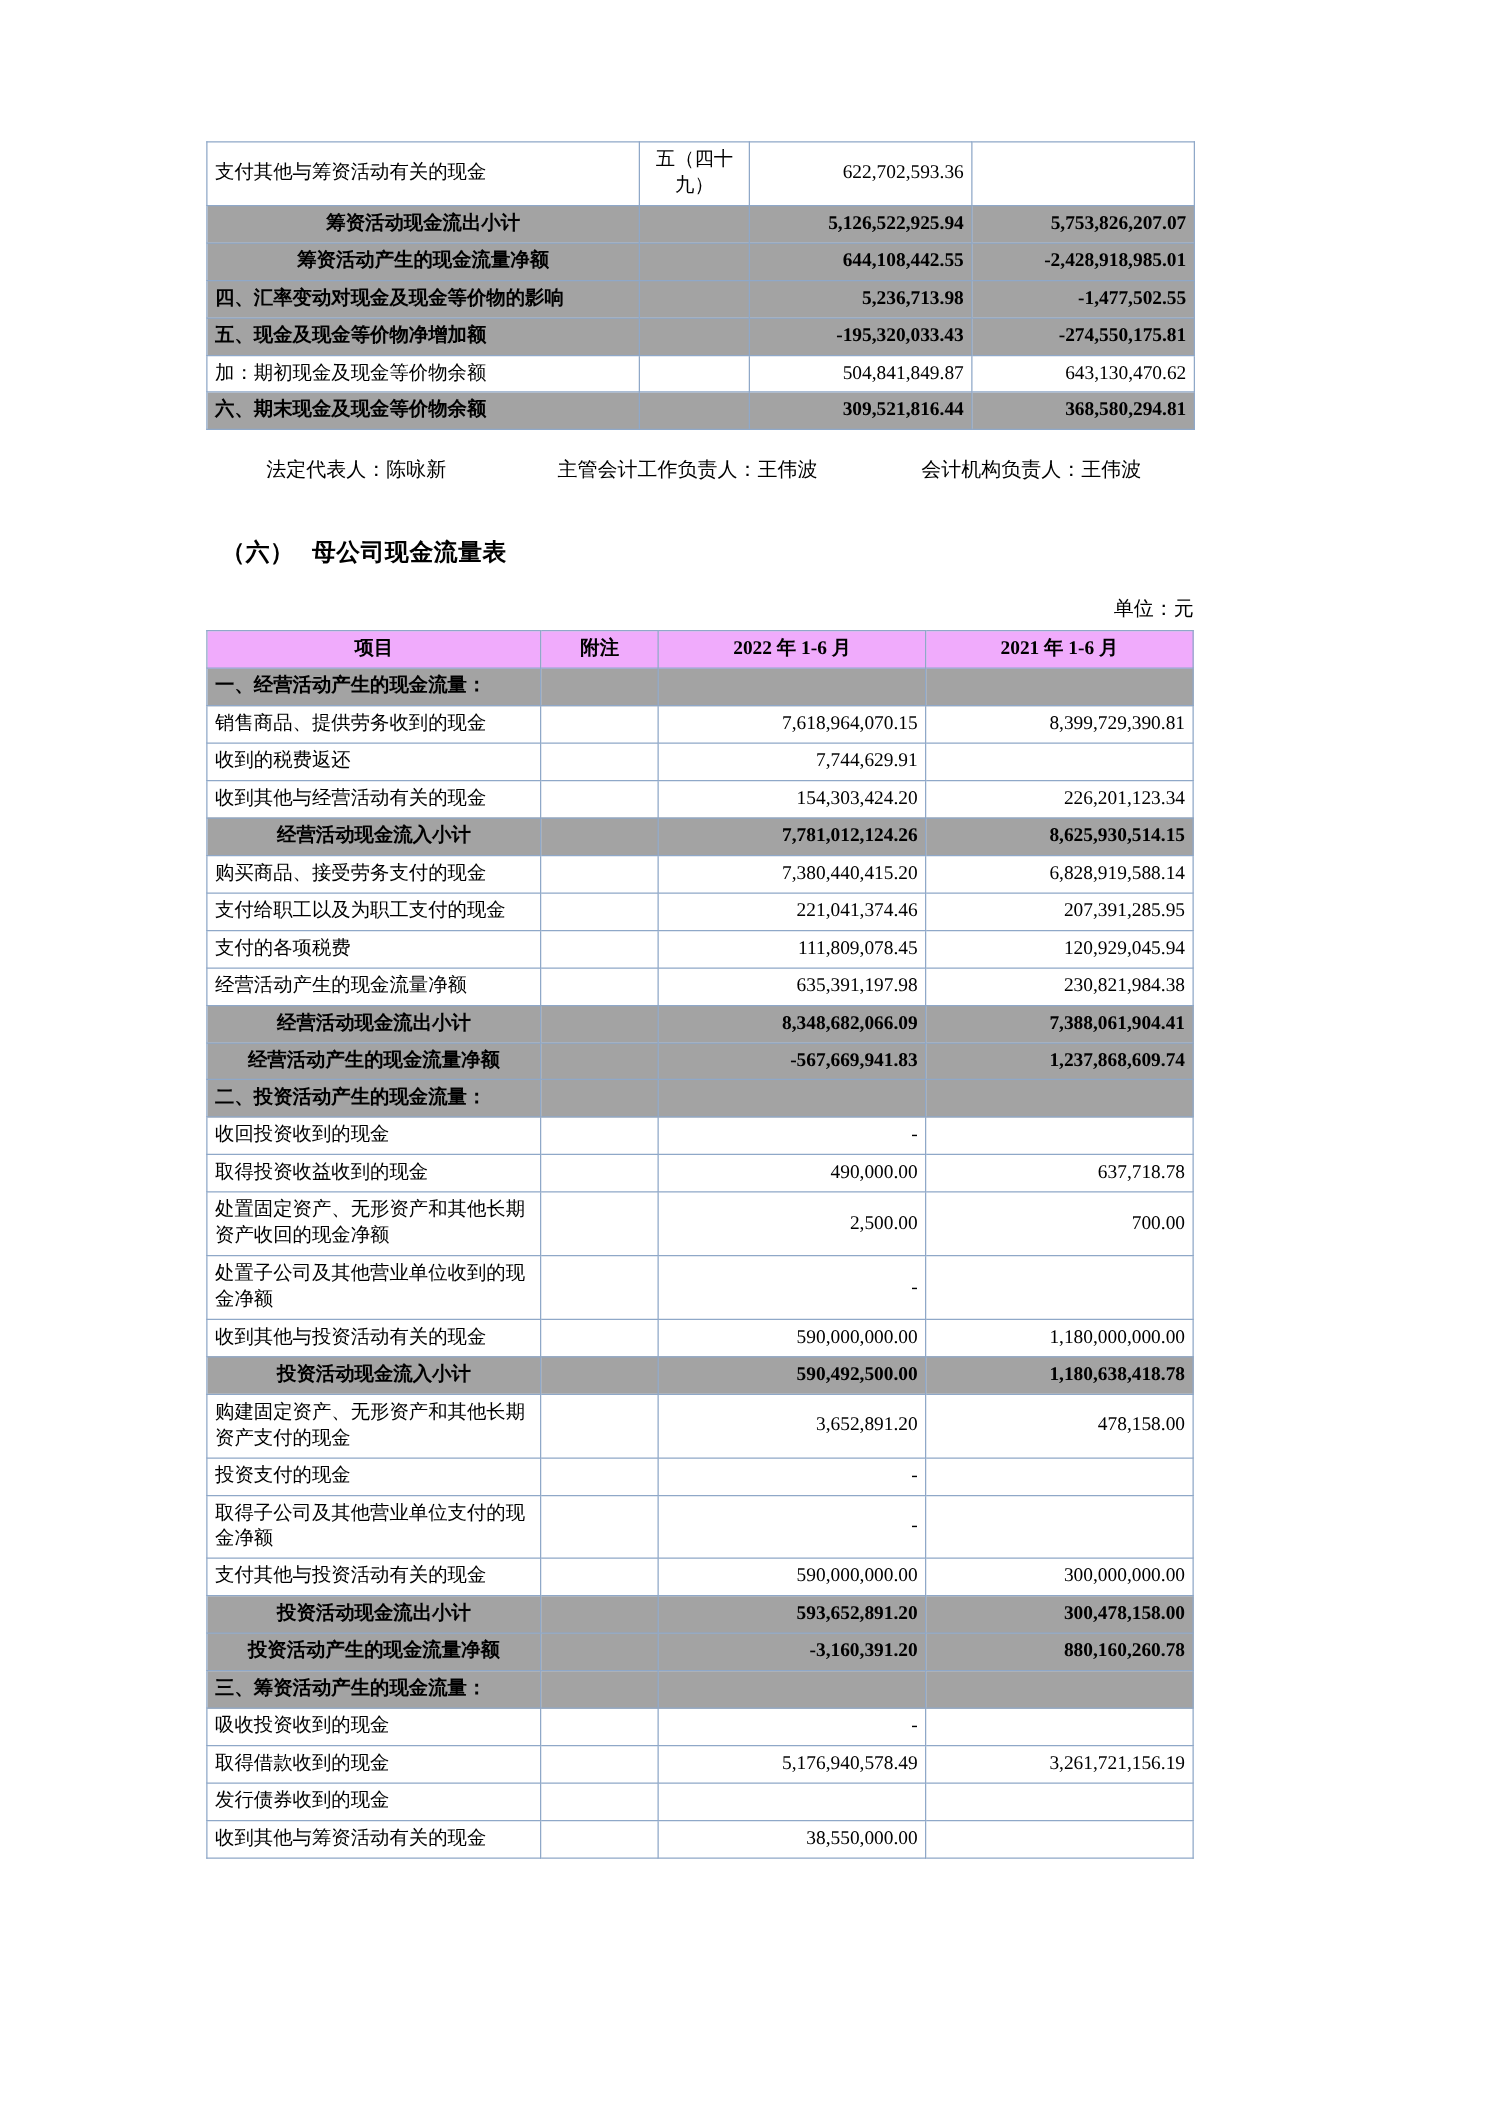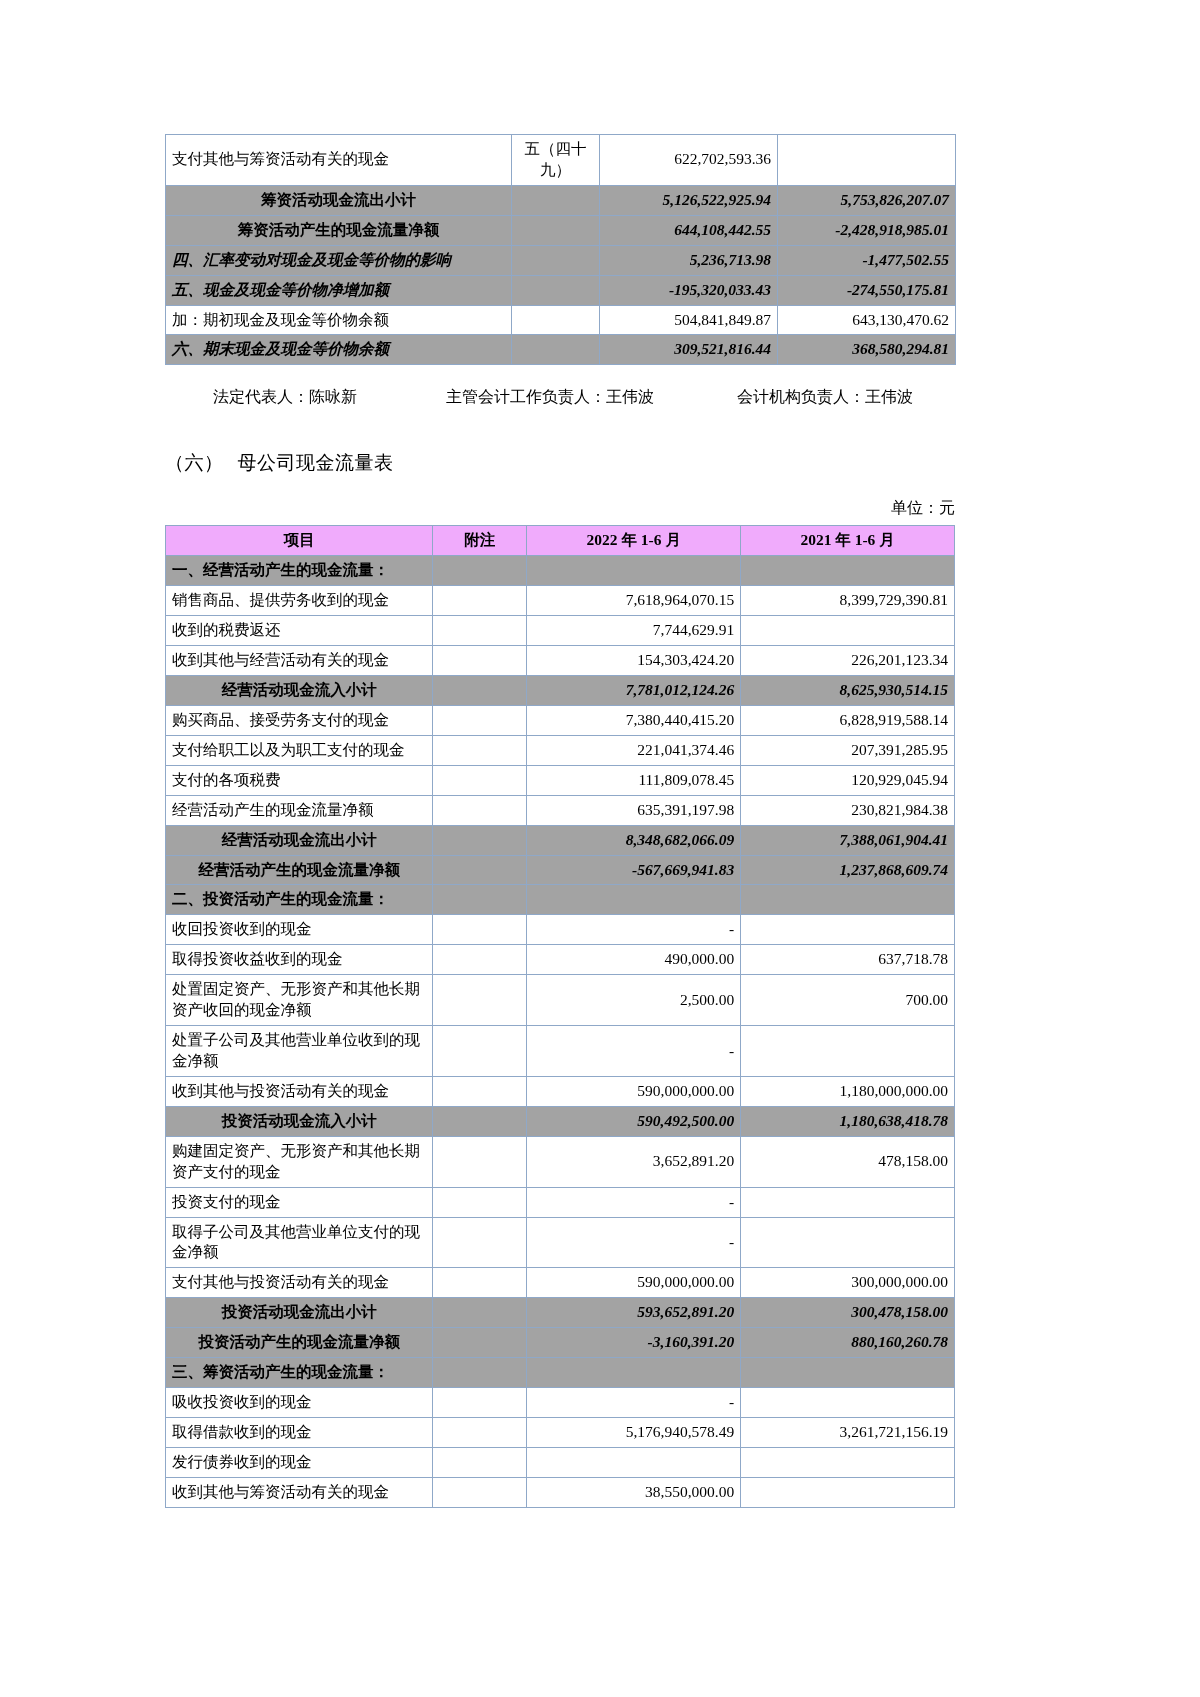--- a/index.html
+++ b/index.html
@@ -17,21 +17,21 @@
   .page {
     position: relative;
     width: 1200px;
     height: 1697px;
     box-sizing: border-box;
     padding: 0;
   }
   .content {
     position: absolute;
     left: 165px;
-    top: 134px;
+    top: 113px;
     width: 790px;
   }
 
   table.fin {
     border-collapse: collapse;
     width: 790px;
     table-layout: fixed;
     font-size: 15.5px;
   }
   table.fin td {
@@ -39,39 +39,40 @@
     padding: 4px 6px;
     vertical-align: middle;
     line-height: 1.35;
     word-wrap: break-word;
   }
   .c-item { width: 346px; }
   .c-note { width: 88px; text-align: center; }
   .c-num  { width: 178px; text-align: right; }
 
   .shade { background: #a3a3a3; }
-  .bold { font-weight: bold; font-style: italic; }
+  .bold { font-weight: bold; }
   .rt { text-align: right; }
 
   .signers {
     margin-top: 22px;
     font-size: 16px;
     display: flex;
     width: 790px;
     text-align: center;
   }
   .signers .s1 { width: 240px; }
   .signers .s2 { width: 290px; }
   .signers .s3 { width: 260px; }
 
   .section-title {
     margin-top: 42px;
     font-size: 19px;
-    font-weight: normal;
+    font-weight: bold;
     letter-spacing: 0.5px;
+    margin-left: 12px;
   }
   .section-title .num { margin-right: 14px; }
 
   .unit-line {
     margin-top: 22px;
     text-align: right;
     font-size: 16px;
     width: 790px;
   }
 

